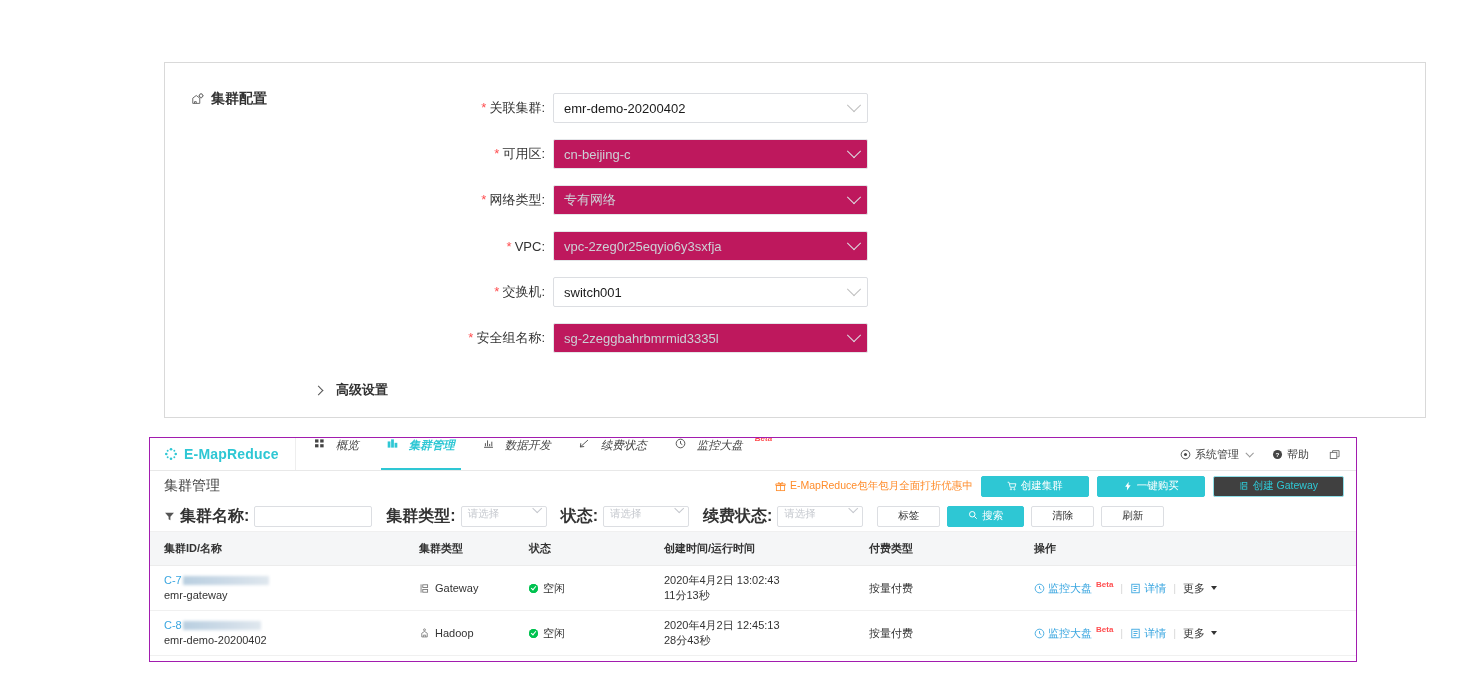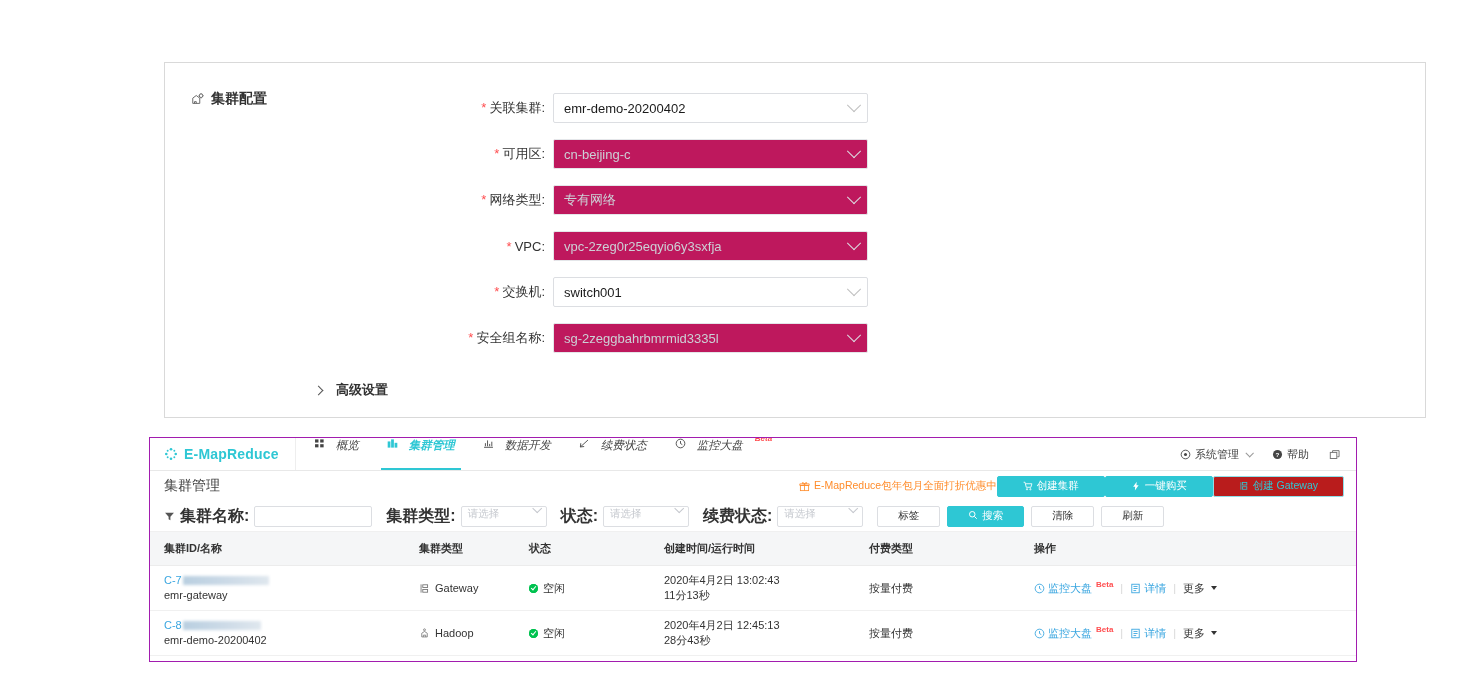--- a/index.html
+++ b/index.html
@@ -93,31 +93,31 @@
   .tr-item .ic{width:11px;height:11px;}
   .tr-caret{
     width:5px;height:5px;border-right:1.2px solid #999;border-bottom:1.2px solid #999;
     transform:rotate(45deg) translateY(-1px);margin-left:3px;
   }
 
   .pagehead{
     height:30px;display:flex;align-items:center;padding:0 12px 0 14px;position:relative;
   }
   .ptitle{font-size:14px;color:#444;}
-  .head-actions{margin-left:auto;display:flex;align-items:center;justify-content:space-between;}
+  .head-actions{margin-left:auto;display:flex;align-items:center;gap:8px;justify-content:space-between;}
   .promo{
     display:flex;align-items:center;gap:4px;color:#ff8c2b;font-size:10.5px;white-space:nowrap;
   }
   .promo .ic{width:11px;height:11px;}
   .btn{
     height:21px;border-radius:2px;display:flex;align-items:center;gap:4px;
     padding:0 25px;font-size:10.5px;cursor:pointer;white-space:nowrap;box-sizing:border-box;
   }
   .btn-primary{background:#2ec7d4;color:#fff;border:1px solid #2ec7d4;}
-  .btn-ghost{background:#b91c1c;color:#2ec7d4;border:1px solid #8fdfe8;}
+  .btn-ghost{background:#404040;color:#2ec7d4;border:1px solid #8fdfe8;}
   .btn .ic{width:10px;height:10px;display:inline-block;}
   .btn .ic svg{display:block;}
 
   .filterbar{
     height:30px;display:flex;align-items:center;gap:0;padding:0 14px;
     border-bottom:1px solid #f0f0f0;
   }
   .filter-icon{width:11px;height:11px;margin-right:5px;color:#555;}
   .flbl{font-size:16px;color:#333;margin-right:5px;white-space:nowrap;font-weight:bold;}
   .fbox{

